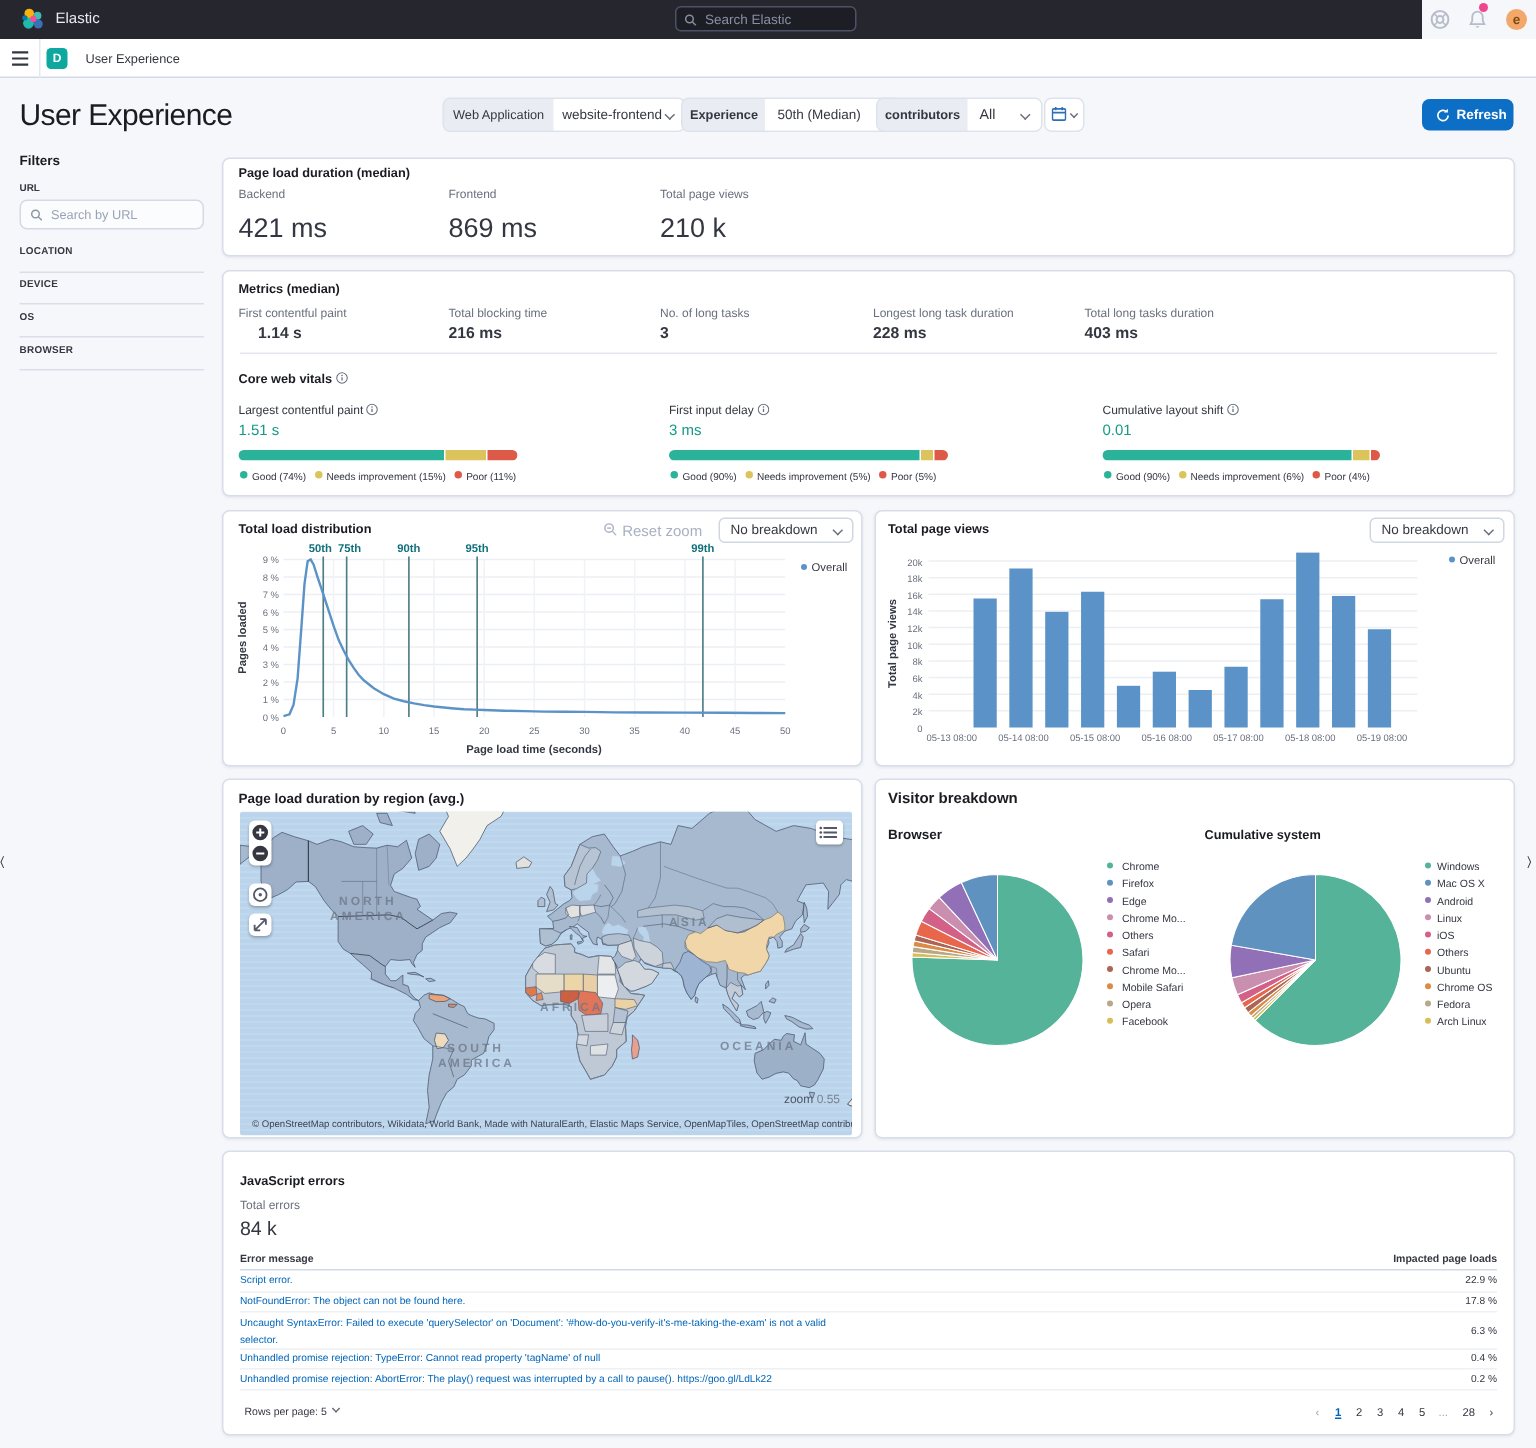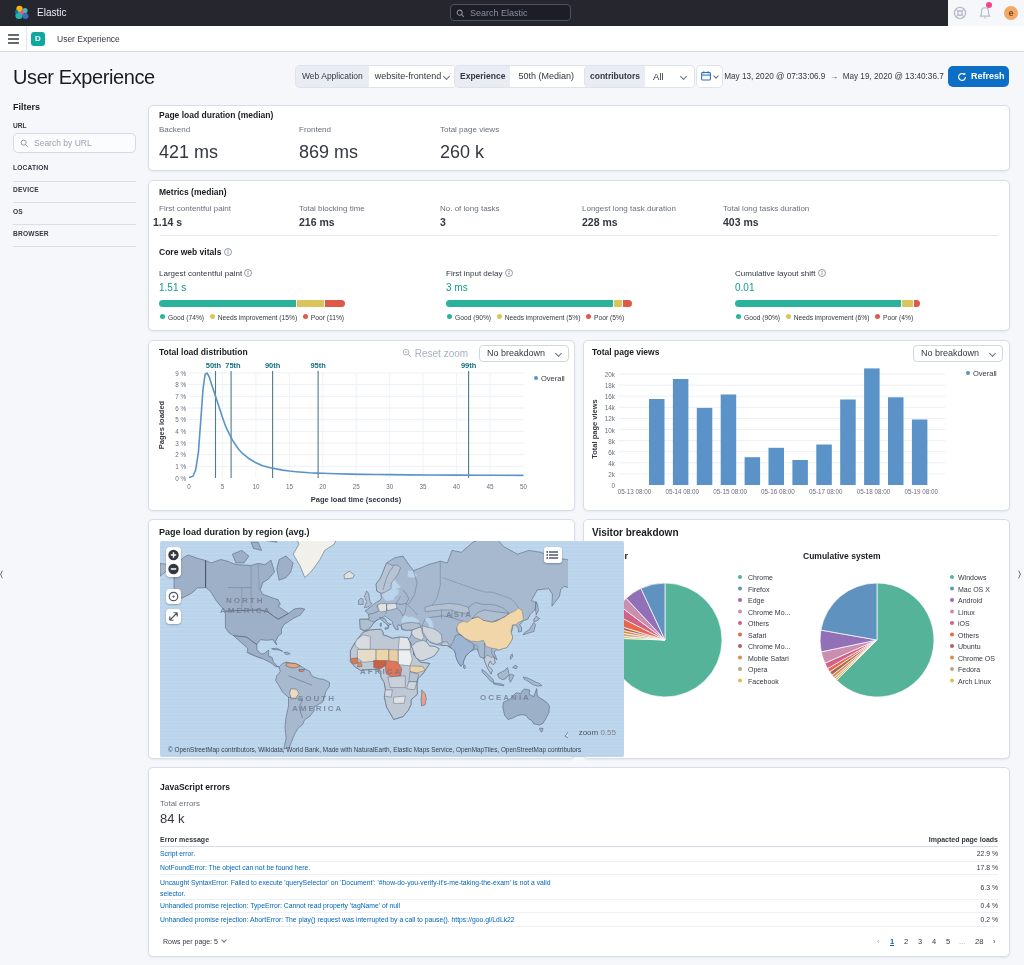--- a/index.html
+++ b/index.html
@@ -78,21 +78,20 @@
  <span style="background:#fff;border-radius:0 4px 4px 0;font-size:9.5px;color:#343741;line-height:21px;padding:0 30px 0 8px;position:relative">All<i class="chev" style="right:8px;top:8px"></i></span>
 </div>
 <div class="abs" style="left:697px;top:66px;width:25px;height:21px;background:#fff;border-radius:4px;box-shadow:0 0 0 1px #dde3ec">
  <svg class="abs" style="left:4px;top:5px" width="10" height="10" viewBox="0 0 16 16">
         <rect x="1" y="2.5" width="14" height="12" rx="1.5" fill="none" stroke="#2e6fb9" stroke-width="1.7"></rect>
         <path d="M1 6.5h14" stroke="#2e6fb9" stroke-width="1.7"></path>
         <path d="M4.5 0.5v3.5M11.5 0.5v3.5" stroke="#2e6fb9" stroke-width="1.7"></path>
       </svg>
  <i class="chev" style="right:4px;top:8px;width:4px;height:4px"></i>
 </div>
-<div class="abs" style="left:722px;top:66px;width:224px;height:21px;font-size:8.2px;color:#343741;line-height:21px;text-align:center;white-space:nowrap">May 13, 2020 @ 07:33:06.9&nbsp; →&nbsp; May 19, 2020 @ 13:40:36.7</div>
 <div class="abs" style="left:948px;top:66px;width:61px;height:21px;background:#0c6ec4;border-radius:5px">
  <svg class="abs" style="left:9px;top:5.5px" width="10" height="10" viewBox="0 0 16 16">
         <path d="M13.5 8a5.5 5.5 0 1 1-1.7-4" fill="none" stroke="#fff" stroke-width="1.8"></path>
         <path d="M13.2 0.8v4H8.9z" fill="#fff"></path>
       </svg>
  <span class="abs" style="left:23px;top:0;font-size:9px;font-weight:bold;color:#fff;line-height:21px">Refresh</span>
 </div>
 
 <div class="abs" style="left:13px;top:102px;font-size:9px;font-weight:bold;color:#1a1c21">Filters</div>
 <div class="abs" style="left:13px;top:122px;font-size:6.6px;font-weight:bold;color:#343741">URL</div>
@@ -115,26 +114,26 @@
 <div class="abs" style="left:0px;top:569px;font-size:9px;color:#343741">〈</div>
 <div class="abs" style="left:1018px;top:569px;font-size:9px;color:#343741">〉</div>
 
 <div class="panel" style="left:148px;top:105px;width:862px;height:66px"></div>
 <div class="abs ptitle" style="left:159px;top:110px">Page load duration (median)</div>
 <div class="abs lbl11" style="left:159px;top:125px">Backend</div>
 <div class="abs big24" style="left:159px;top:142px">421 ms</div>
 <div class="abs lbl11" style="left:299px;top:125px">Frontend</div>
 <div class="abs big24" style="left:299px;top:142px">869 ms</div>
 <div class="abs lbl11" style="left:440px;top:125px">Total page views</div>
-<div class="abs big24" style="left:440px;top:142px">260 k</div>
+<div class="abs big24" style="left:440px;top:142px">210 k</div>
 
 <div class="panel" style="left:148px;top:180px;width:862px;height:151px"></div>
 <div class="abs ptitle" style="left:159px;top:187px">Metrics (median)</div>
 <div class="abs lbl11" style="left:159px;top:204px">First contentful paint</div>
-<div class="abs v13" style="left:153px;top:216px">1.14 s</div>
+<div class="abs v13" style="left:172px;top:216px">1.14 s</div>
 <div class="abs lbl11" style="left:299px;top:204px">Total blocking time</div>
 <div class="abs v13" style="left:299px;top:216px">216 ms</div>
 <div class="abs lbl11" style="left:440px;top:204px">No. of long tasks</div>
 <div class="abs v13" style="left:440px;top:216px">3</div>
 <div class="abs lbl11" style="left:582px;top:204px">Longest long task duration</div>
 <div class="abs v13" style="left:582px;top:216px">228 ms</div>
 <div class="abs lbl11" style="left:723px;top:204px">Total long tasks duration</div>
 <div class="abs v13" style="left:723px;top:216px">403 ms</div>
 <div class="abs" style="left:160px;top:235px;width:838px;border-top:1px solid #e3e8f0"></div>
 <div class="abs ptitle" style="left:159px;top:247px">Core web vitals <svg width="8" height="8" viewBox="0 0 16 16" style="vertical-align:-1px">
@@ -378,21 +377,21 @@
         <text x="958" y="660.5">Chrome OS</text>
  <circle cx="952" cy="669" r="2" fill="#B9A888"></circle>
         <text x="958" y="672">Fedora</text>
  <circle cx="952" cy="680.5" r="2" fill="#D6BF57"></circle>
         <text x="958" y="683.5">Arch Linux</text>
 </g>
 </svg>
 
 <div class="panel" style="left:148px;top:519px;width:427px;height:240px"></div>
 <div class="abs" style="left:159px;top:527px;font-size:9px;font-weight:bold;color:#1a1c21">Page load duration by region (avg.)</div>
-<div class="abs" style="left:160px;top:541px;width:464px;height:216px;background:#bad4ec;background-image:repeating-linear-gradient(180deg,rgba(255,255,255,.10) 0 1px,rgba(186,212,236,0) 1px 4px);overflow:hidden;border-radius:2px">
+<div class="abs" style="left:160px;top:541px;width:408px;height:216px;background:#bad4ec;background-image:repeating-linear-gradient(180deg,rgba(255,255,255,.10) 0 1px,rgba(186,212,236,0) 1px 4px);overflow:hidden;border-radius:2px">
 <svg width="408" height="216" viewBox="0 0 408 216" style="position:absolute;left:0;top:0">
 <path d="M14.0 32.5 L17.5 23.5 L22.2 17.5 L28.0 13.9 L36.2 16.8 L45.6 19.5 L45.6 46.6 L37.4 47.0 L31.5 52.2 L25.7 55.4 L18.7 58.5 L14.0 61.4 L16.4 54.3 L14.0 46.6 Z" fill="#9db0c7" stroke="#49556c" stroke-width="0.5"></path>
 <path d="M45.6 19.5 L51.4 21.9 L60.7 18.5 L67.7 20.2 L75.9 23.5 L84.1 24.1 L91.1 24.4 L98.1 22.5 L105.1 23.5 L111.0 19.2 L114.5 31.0 L108.6 37.9 L102.8 41.7 L100.4 49.3 L102.8 53.3 L108.6 55.4 L114.5 57.5 L118.0 58.5 L120.3 63.4 L118.0 65.2 L128.5 72.4 L134.3 68.0 L140.2 67.1 L144.8 68.0 L140.2 74.1 L133.2 77.4 L128.5 80.6 L123.8 83.7 L121.5 88.2 L121.5 92.5 L118.0 95.3 L115.6 100.7 L116.8 103.9 L114.5 101.3 L113.3 98.7 L106.3 99.3 L100.4 98.7 L96.9 103.3 L96.9 108.4 L100.4 112.8 L104.0 112.8 L108.6 109.0 L108.6 115.2 L112.1 116.4 L113.3 120.7 L116.8 124.8 L119.1 126.0 L115.6 125.4 L111.0 121.9 L102.8 117.7 L96.9 115.8 L87.6 111.5 L87.6 107.2 L81.8 102.0 L77.1 98.0 L73.6 94.6 L68.9 91.8 L65.4 86.7 L65.4 79.0 L65.4 70.1 L60.7 65.2 L56.1 59.5 L50.2 50.0 L45.6 46.6 Z" fill="#9db0c7" stroke="#49556c" stroke-width="0.5"></path>
 <path d="M75.9 21.9 L84.1 21.9 L88.8 15.0 L81.8 9.4 L72.4 13.2 Z" fill="#9db0c7" stroke="#49556c" stroke-width="0.5"></path>
 <path d="M119.1 39.2 L126.1 36.6 L130.8 31.0 L133.2 21.9 L126.1 15.0 L119.1 18.5 L116.8 28.1 Z" fill="#9db0c7" stroke="#49556c" stroke-width="0.5"></path>
 <path d="M102.8 -1.0 L116.8 1.2 L112.1 -13.4 L99.3 -13.4 Z" fill="#9db0c7" stroke="#49556c" stroke-width="0.5"></path>
 <path d="M93.4 7.4 L101.6 9.4 L98.1 1.2 L91.1 1.2 Z" fill="#9db0c7" stroke="#49556c" stroke-width="0.5"></path>
 <path d="M144.8 36.6 L150.7 31.0 L155.3 25.1 L160.0 18.5 L164.7 9.4 L174.0 3.3 L179.9 -8.2 L170.5 -19.0 L156.5 -28.4 L142.5 -19.0 L133.2 -10.7 L139.0 3.3 L133.2 13.2 L140.2 25.1 Z" fill="#f2f0ea" stroke="#49556c" stroke-width="0.5"></path>
 <path d="M111.5 107.8 L116.8 107.2 L122.6 110.3 L119.1 109.0 L113.3 108.4 Z" fill="#a7b9ce" stroke="#49556c" stroke-width="0.5"></path>
 <path d="M123.8 111.5 L127.3 111.2 L130.2 112.8 L126.1 113.4 Z" fill="#a7b9ce" stroke="#49556c" stroke-width="0.5"></path>

